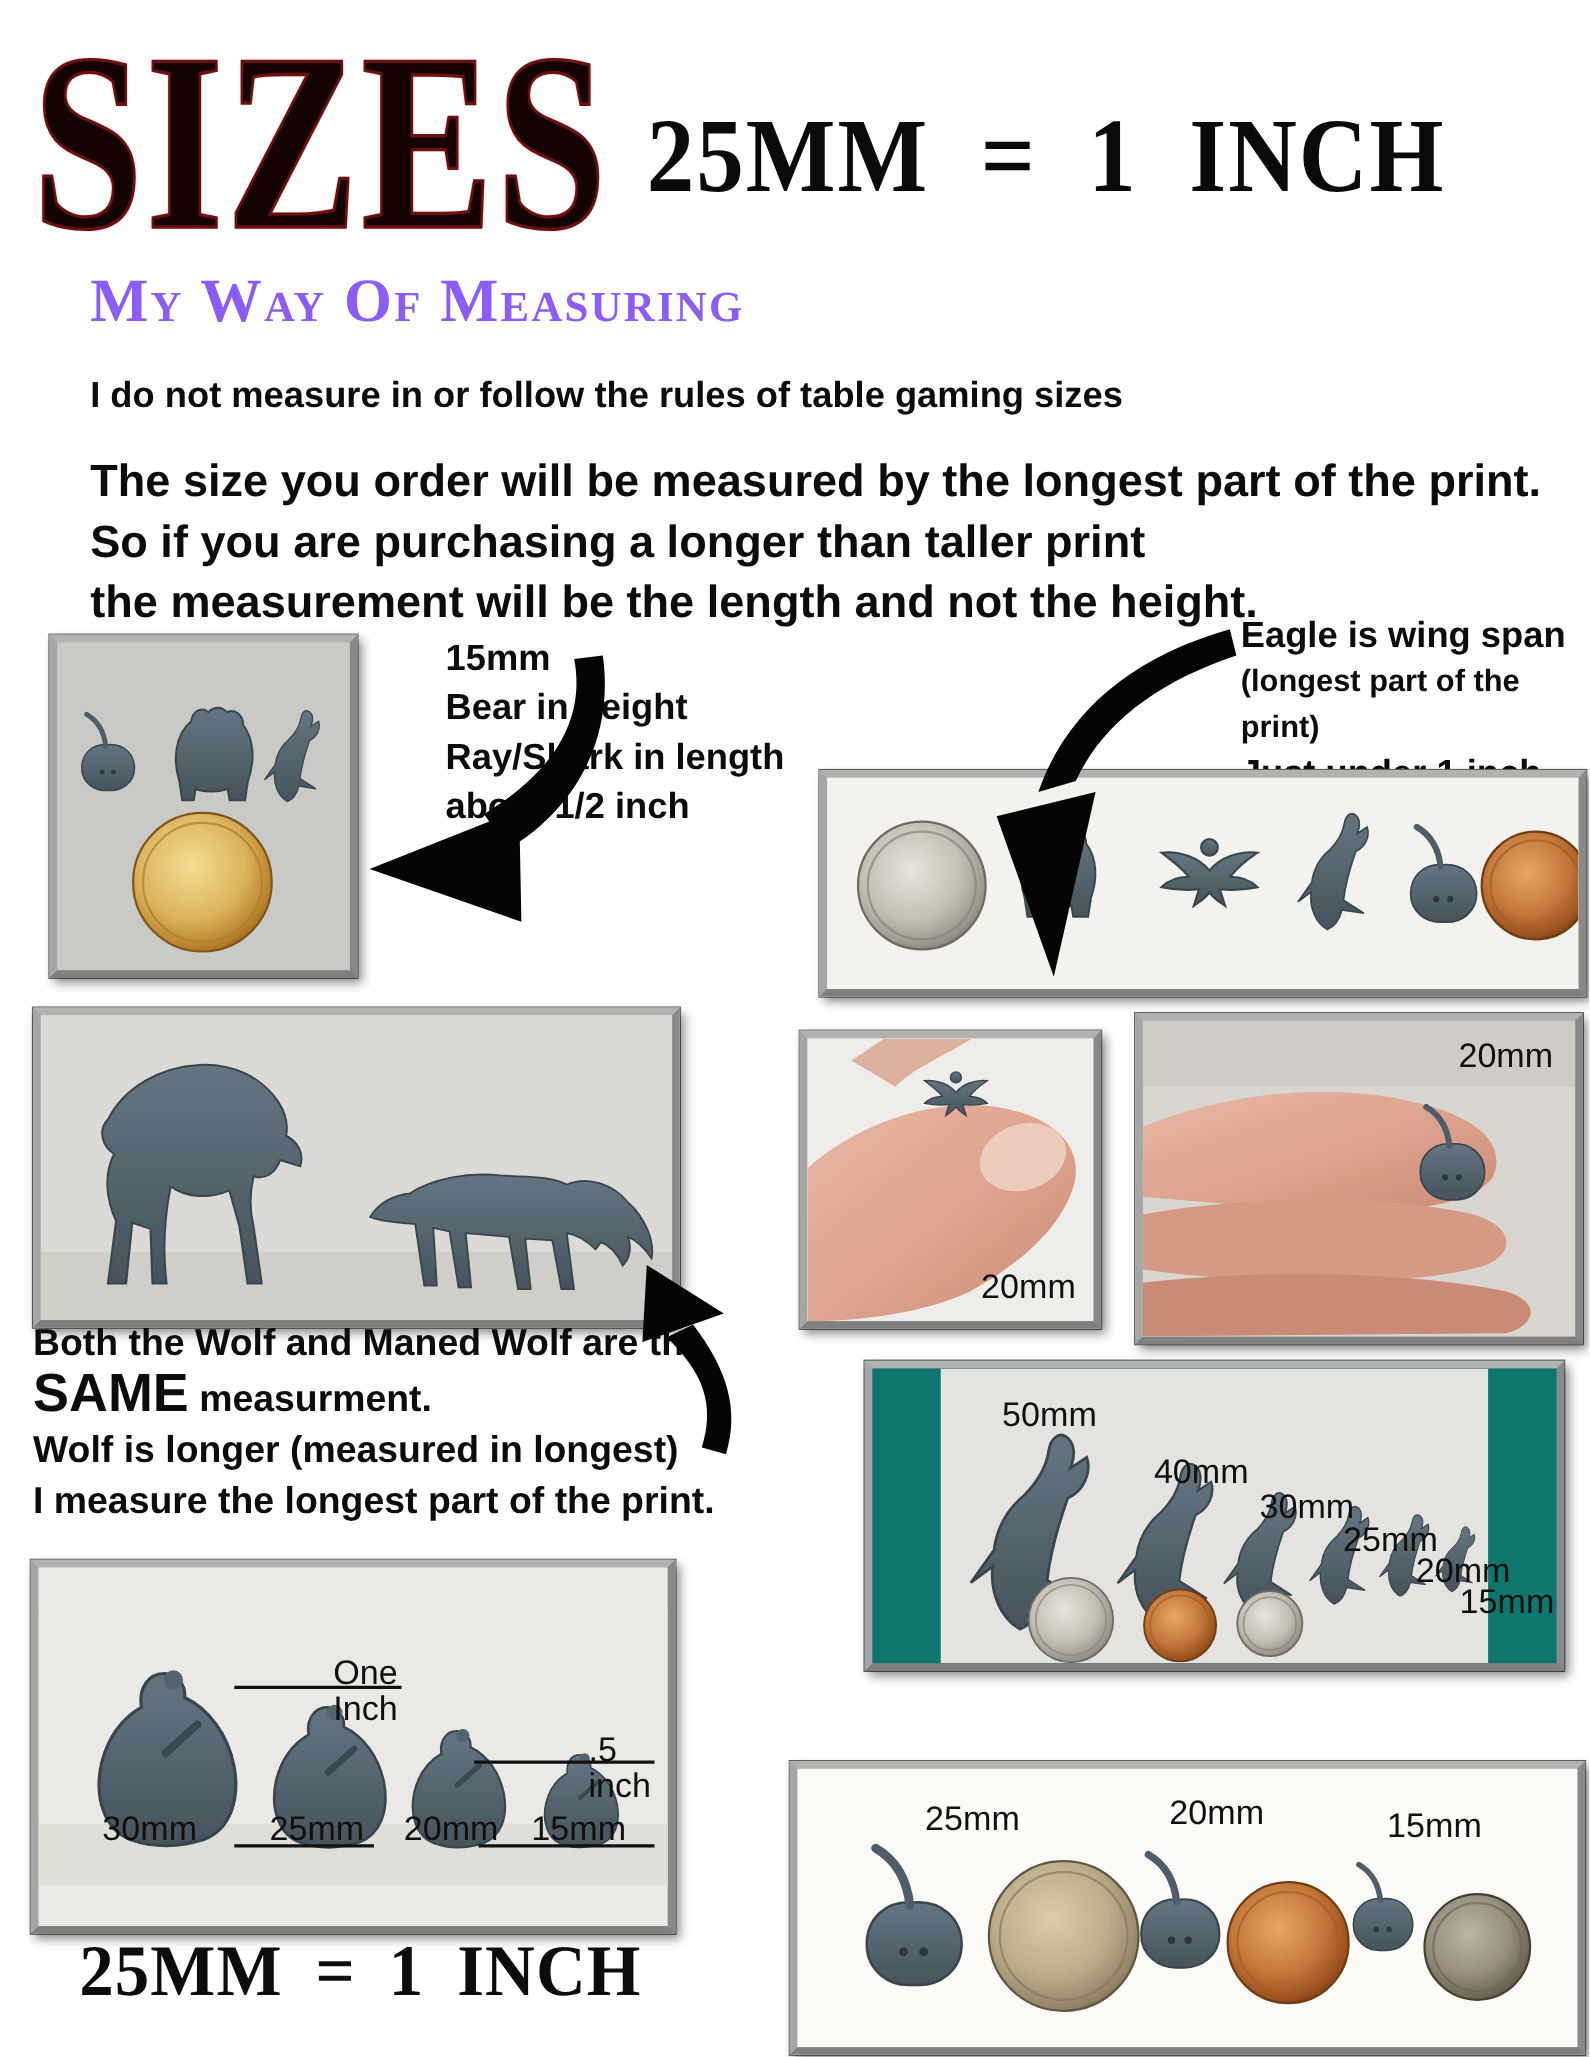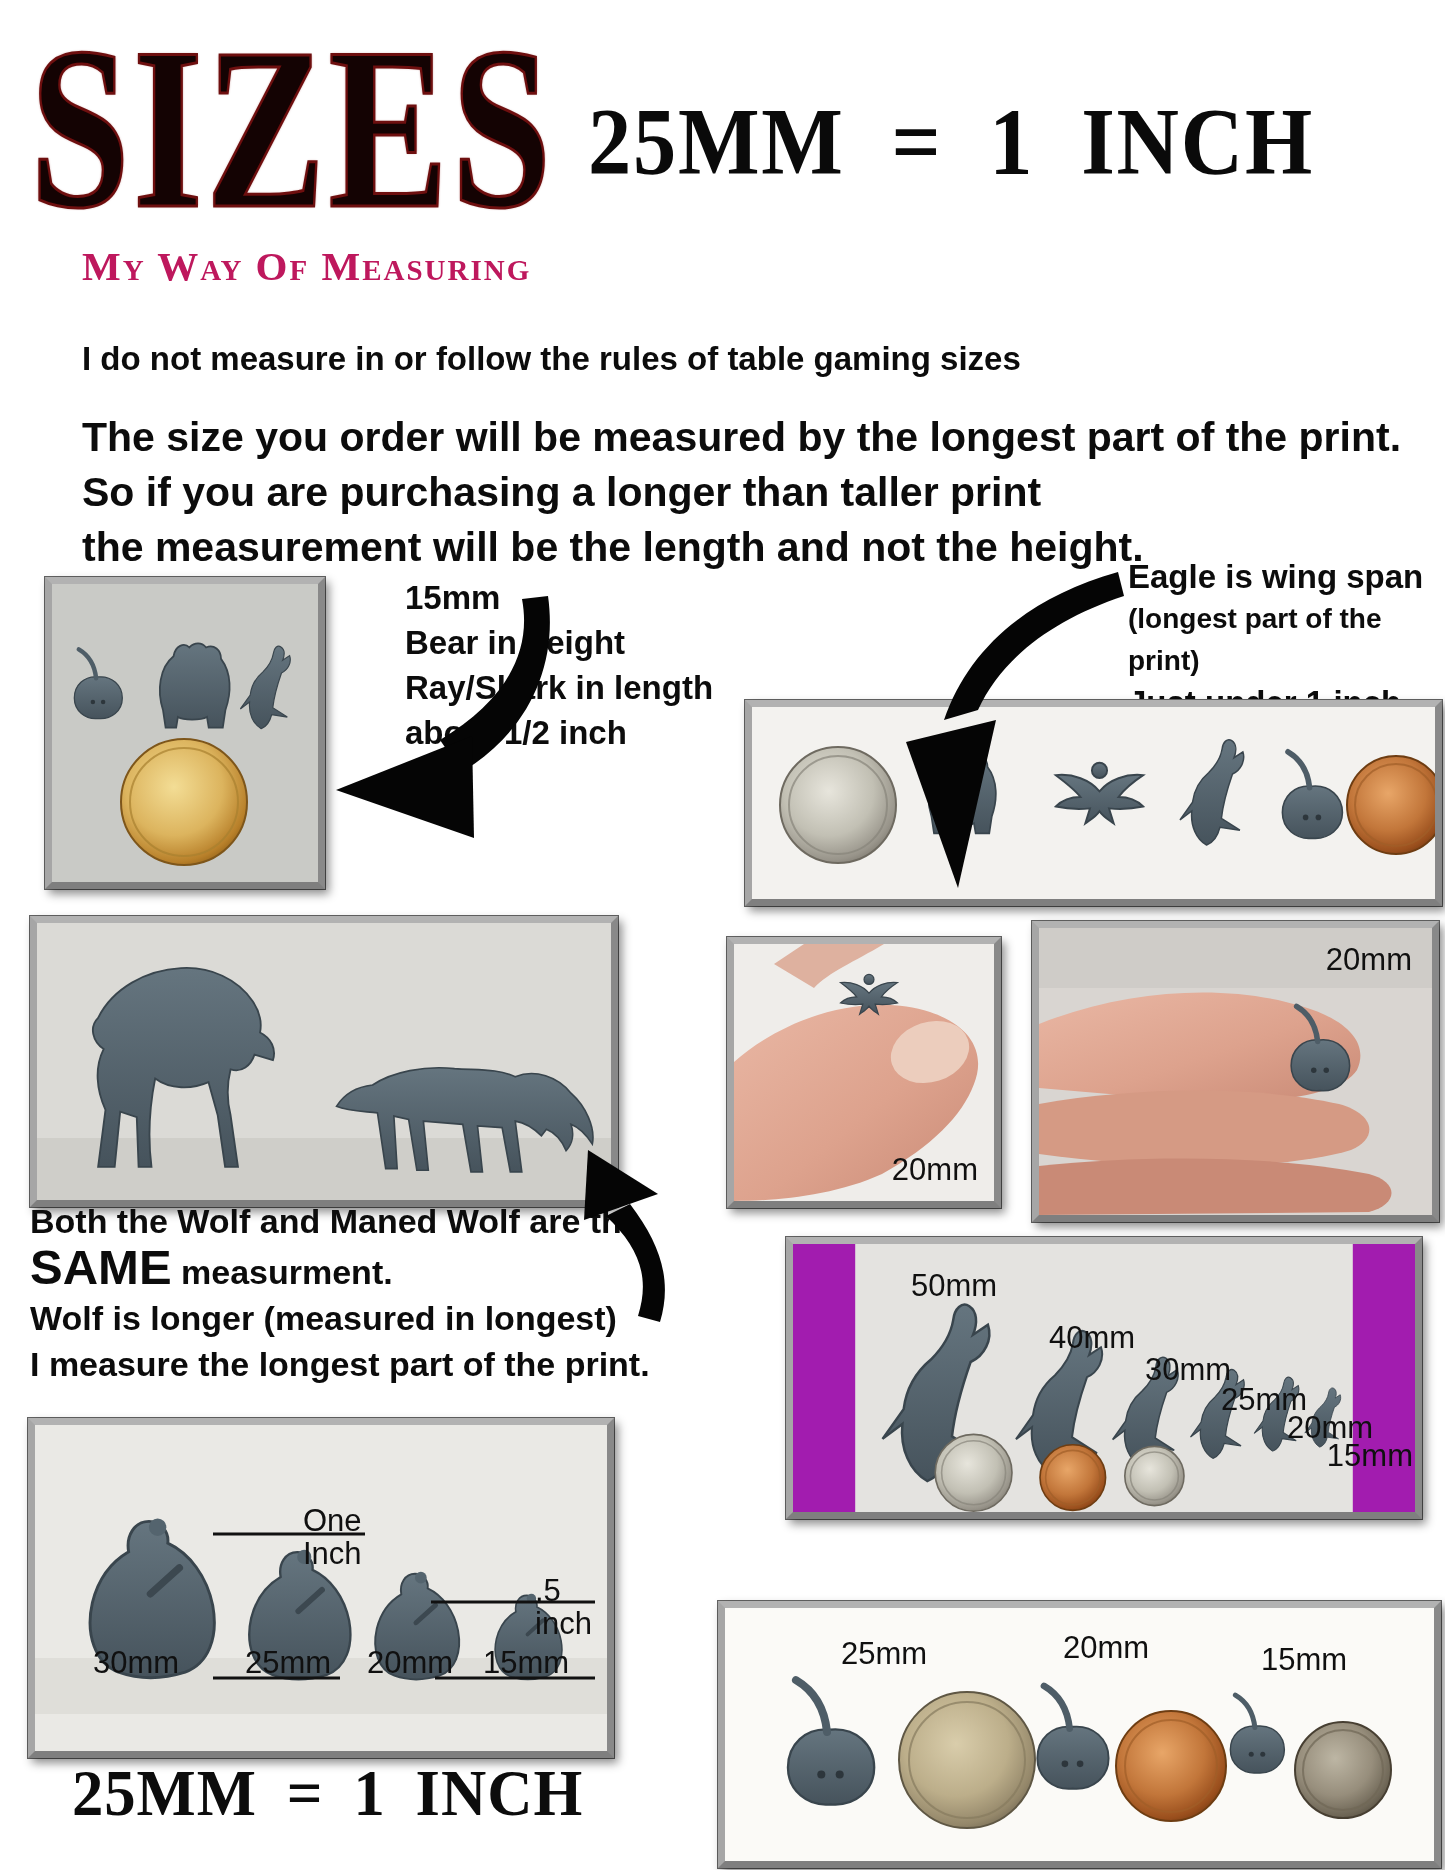--- a/index.html
+++ b/index.html
@@ -9,21 +9,21 @@
 
   
   .big-title{left:30px;top:14px;font-family:"Liberation Serif",serif;font-weight:bold;
              font-size:230px;line-height:1;letter-spacing:4px;color:#140303;
              -webkit-text-stroke:3px #6e0f0f;text-shadow:0 0 3px #7a1212;
              transform:scaleX(.78);transform-origin:0 0;}
   .top-eq{left:588px;top:94px;font-family:"Liberation Serif",serif;font-weight:bold;
           font-size:96px;line-height:1;word-spacing:26px;letter-spacing:2px;
           transform:scaleX(.9);transform-origin:0 0;color:#0a0a0a;}
   .subtitle{left:82px;top:246px;font-family:"Liberation Serif",serif;font-weight:bold;
-            font-variant:small-caps;font-size:41px;line-height:1;letter-spacing:2px;color:#be185d;}
+            font-variant:small-caps;font-size:56px;line-height:1;letter-spacing:2px;color:#8b5cf6;}
   .tagline{left:82px;top:340px;font-size:33px;font-weight:bold;text-align:right;}
   .intro{left:82px;top:410px;font-size:41px;font-weight:bold;line-height:55px;}
 
   
   .cap15{left:405px;top:575px;font-size:33px;font-weight:bold;line-height:45px;}
   .cap20{left:1128px;top:556px;font-size:33px;font-weight:bold;line-height:42px;}
   .cap20 .small{font-size:28px;}
   .wolftext{left:30px;top:1198px;font-size:34px;font-weight:bold;line-height:46px;}
   .wolftext .em{font-size:49px;}
   .bottom-eq{left:72px;top:1760px;font-family:"Liberation Serif",serif;font-weight:bold;
@@ -214,21 +214,21 @@
       <rect width="393" height="287" fill="#d9d5d1"></rect>
       <rect width="393" height="60" fill="#cfccc8"></rect>
       <path d="M0,96 C90,60 190,56 262,78 C310,92 330,116 318,142 C300,170 220,178 140,172 L0,160 Z" fill="url(#gSkin)"></path>
       <path d="M0,176 C100,158 220,158 300,176 C336,186 340,210 312,222 C240,244 100,240 0,226 Z" fill="#d59a84"></path>
       <path d="M0,238 C110,226 240,228 330,246 C360,254 360,276 330,284 L0,287 Z" fill="#c98a76"></path>
       <use href="#ray-shape" transform="translate(242,62) scale(0.78)"></use>
     </svg>
     <div class="szlabel" style="right:20px;top:16px;">20mm</div>
   </div>
 
-  <div class="photo" style="left:786px;top:1237px;width:636px;height:282px;background:#a21caf;">
+  <div class="photo" style="left:786px;top:1237px;width:636px;height:282px;background:#0f766e;">
     <svg viewBox="0 0 622 335">
       <rect width="622" height="335" fill="#e4e3e0"></rect>
       <use href="#shark-shape" transform="translate(28,70) scale(1.55)"></use>
       <use href="#shark-shape" transform="translate(196,104) scale(1.25)"></use>
       <use href="#shark-shape" transform="translate(318,138) scale(0.95)"></use>
       <use href="#shark-shape" transform="translate(416,154) scale(0.78)"></use>
       <use href="#shark-shape" transform="translate(496,164) scale(0.65)"></use>
       <use href="#shark-shape" transform="translate(560,178) scale(0.52)"></use>
       <circle cx="148" cy="286" r="48" fill="url(#gSilver)" stroke="#6e6a60" stroke-width="2"></circle>
       <circle cx="148" cy="286" r="40" fill="none" stroke="#88847a" stroke-width="2" opacity=".7"></circle>

